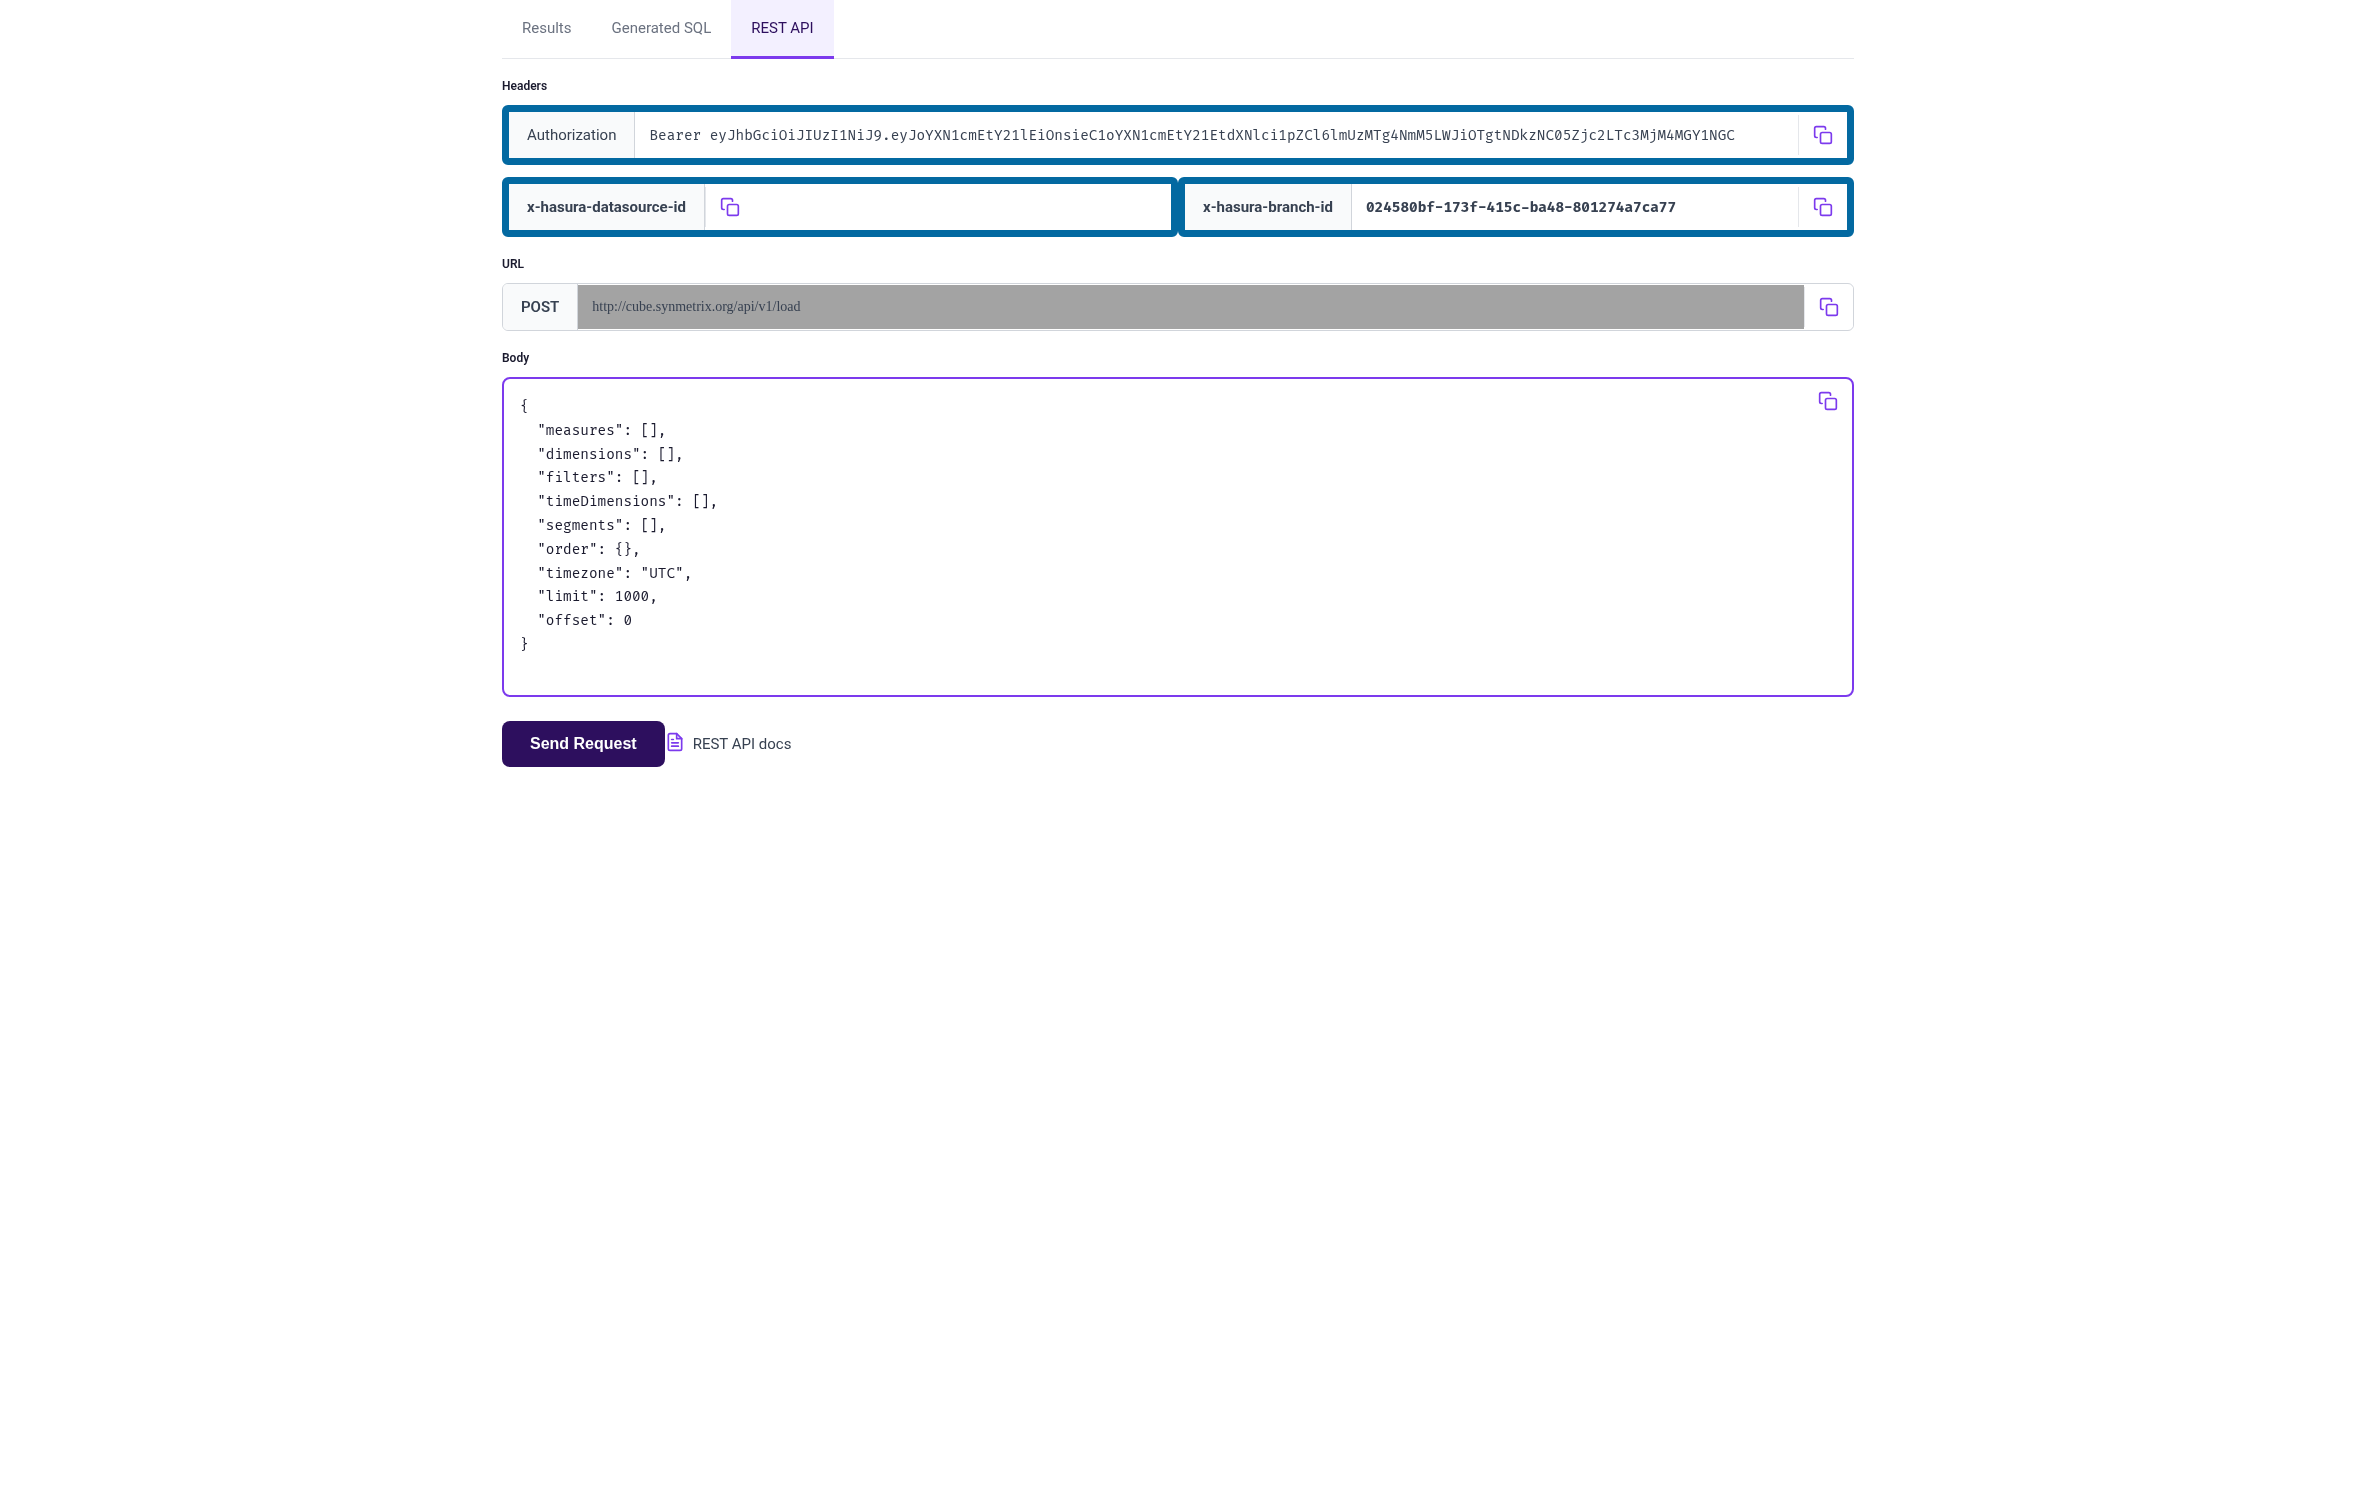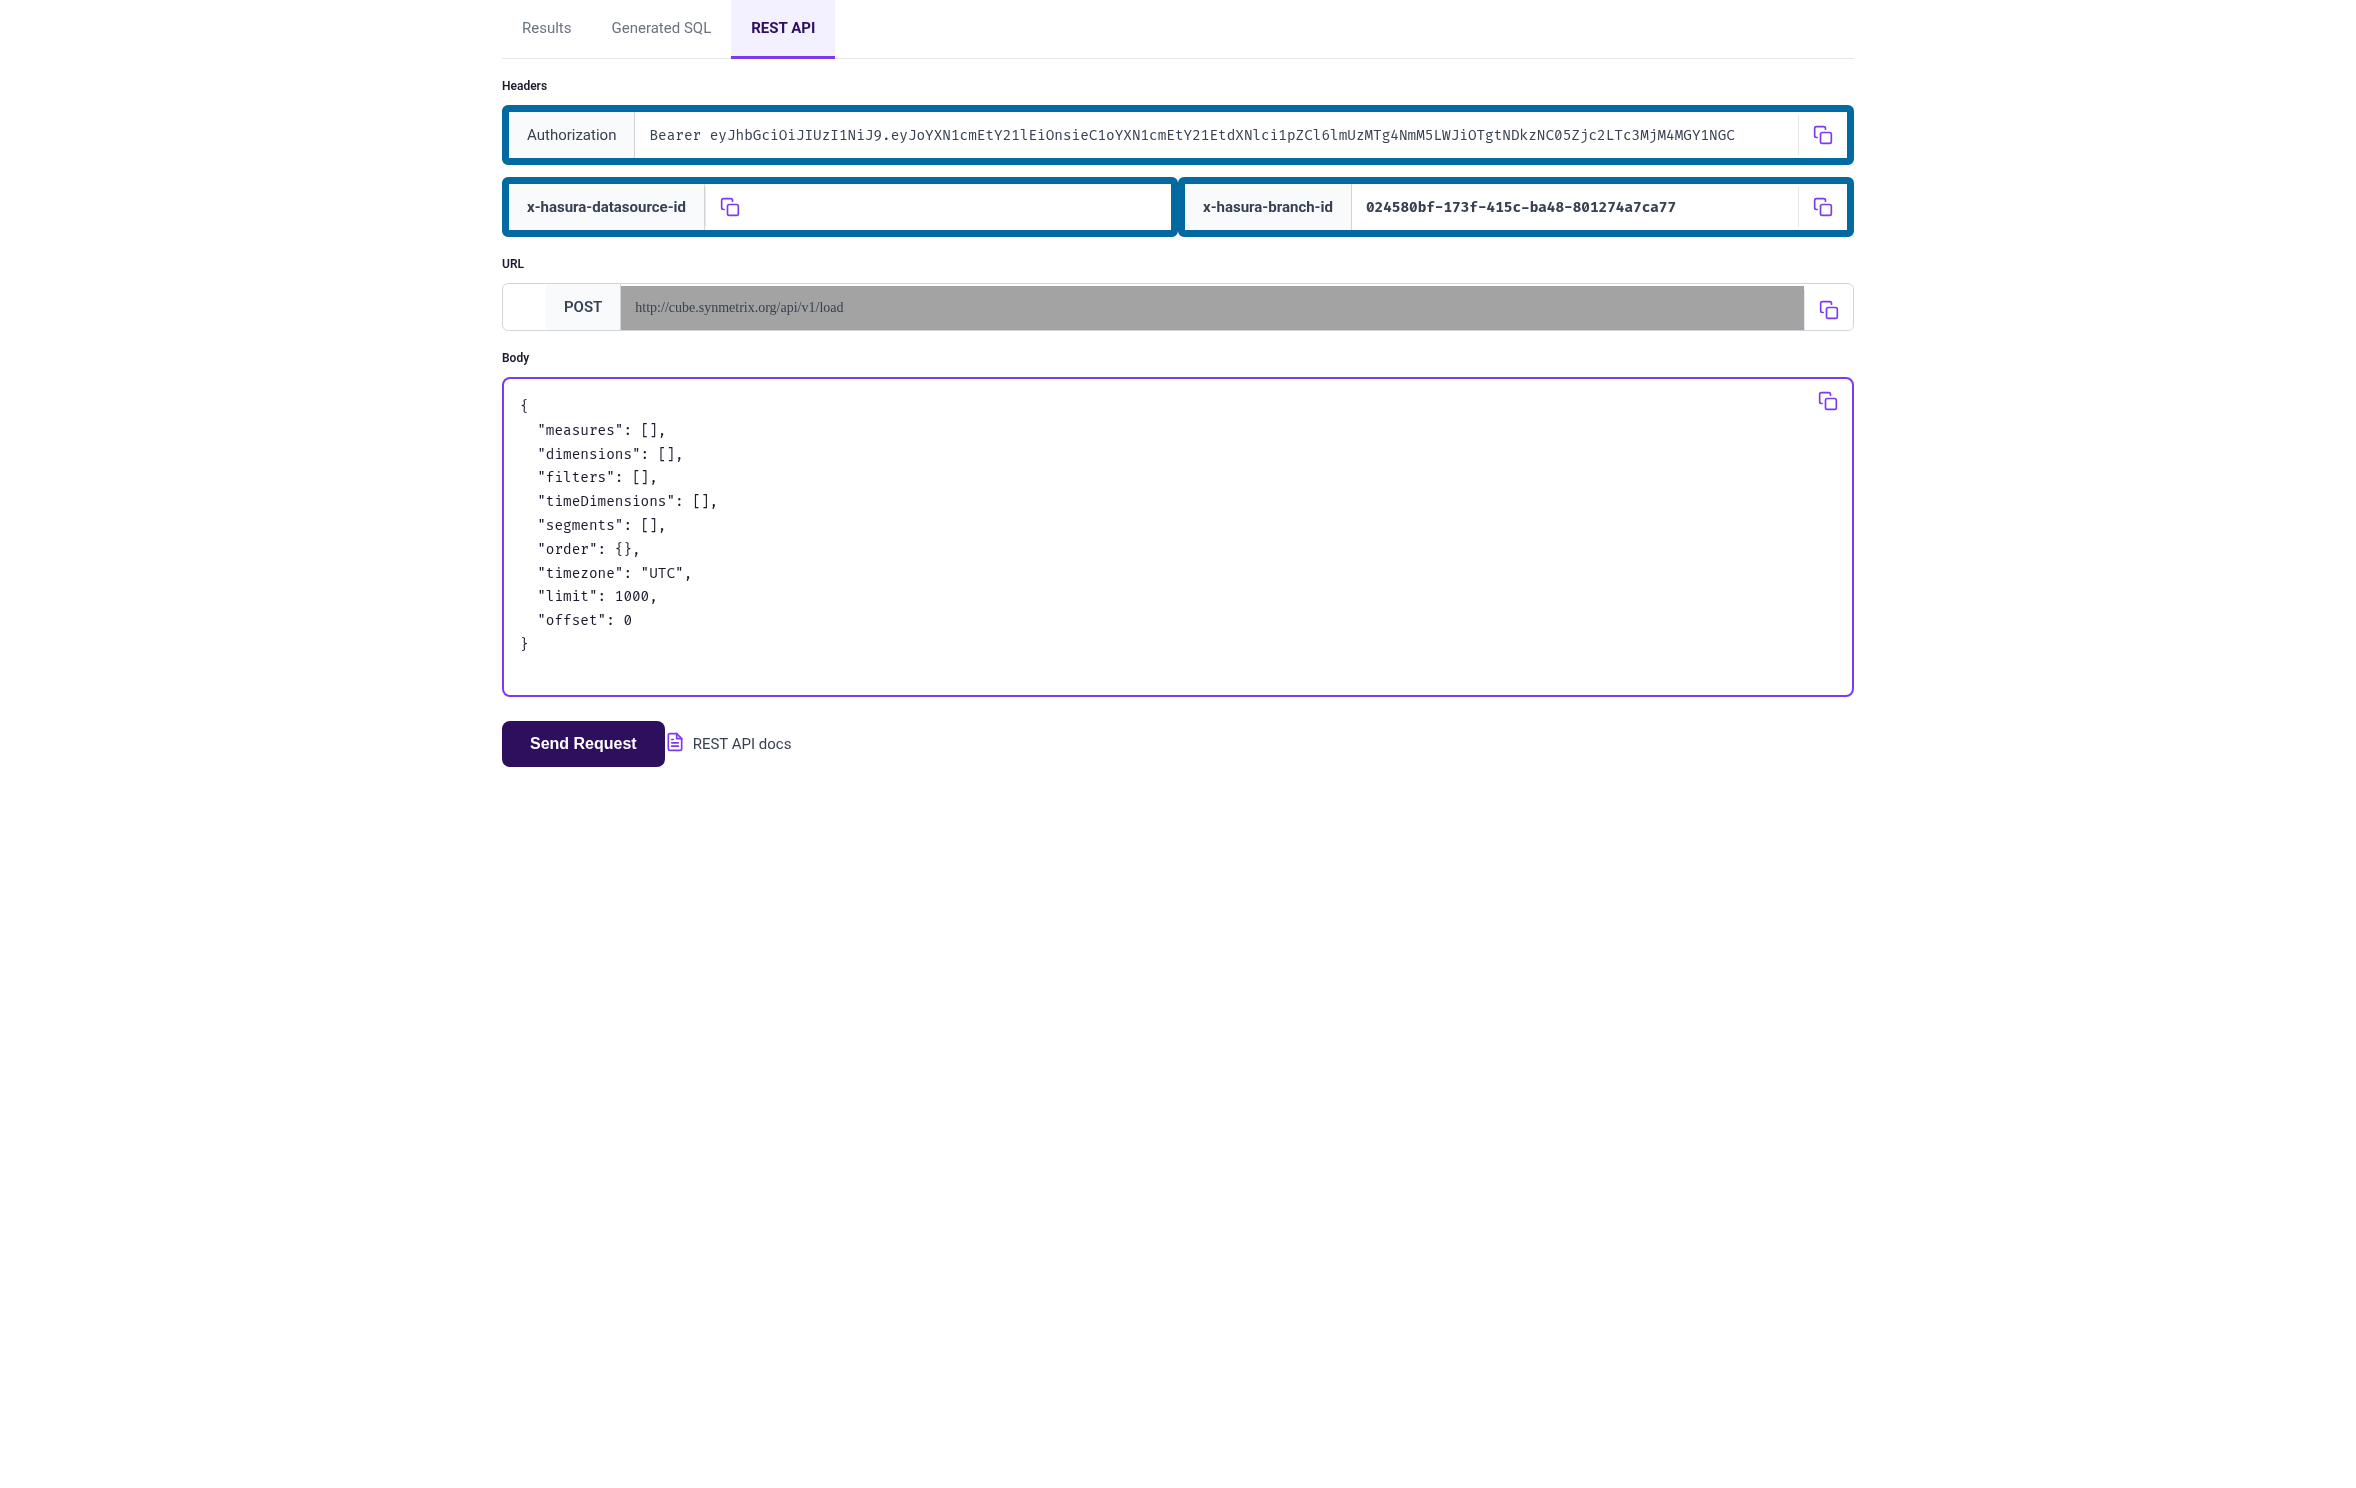--- a/index.html
+++ b/index.html
@@ -33,21 +33,21 @@
       cursor: pointer;
       font-size: 15px;
       color: #6b7280;
       border-bottom: 2px solid transparent;
       margin-bottom: -1px;
       user-select: none;
     }
 
     .tab.active {
       color: #2d0f5e;
-      font-weight: 700;
+      font-weight: 400;
       border-bottom: 3px solid #7c3aed;
       background: #f3f0ff;
     }
 
     
     .section-label {
       font-size: 12px;
       font-weight: 600;
       color: #1a1a2e;
       margin: 20px 0 12px 0;
@@ -106,26 +106,25 @@
     }
 
     .header-two-col .header-row {
       flex: 1;
       margin-bottom: 0;
     }
 
     
     .url-row {
       display: flex;
-      align-items: flex-end;
+      align-items: center;
       border: 1px solid #d1d5db;
       border-radius: 6px;
       overflow: hidden;
       margin-bottom: 20px;
-      padding-left: 43px;
     }
 
     .url-method {
       padding: 14px 18px;
       font-size: 15px;
       font-weight: 600;
       color: #374151;
       background: #f9fafb;
       border-right: 1px solid #d1d5db;
       white-space: nowrap;

